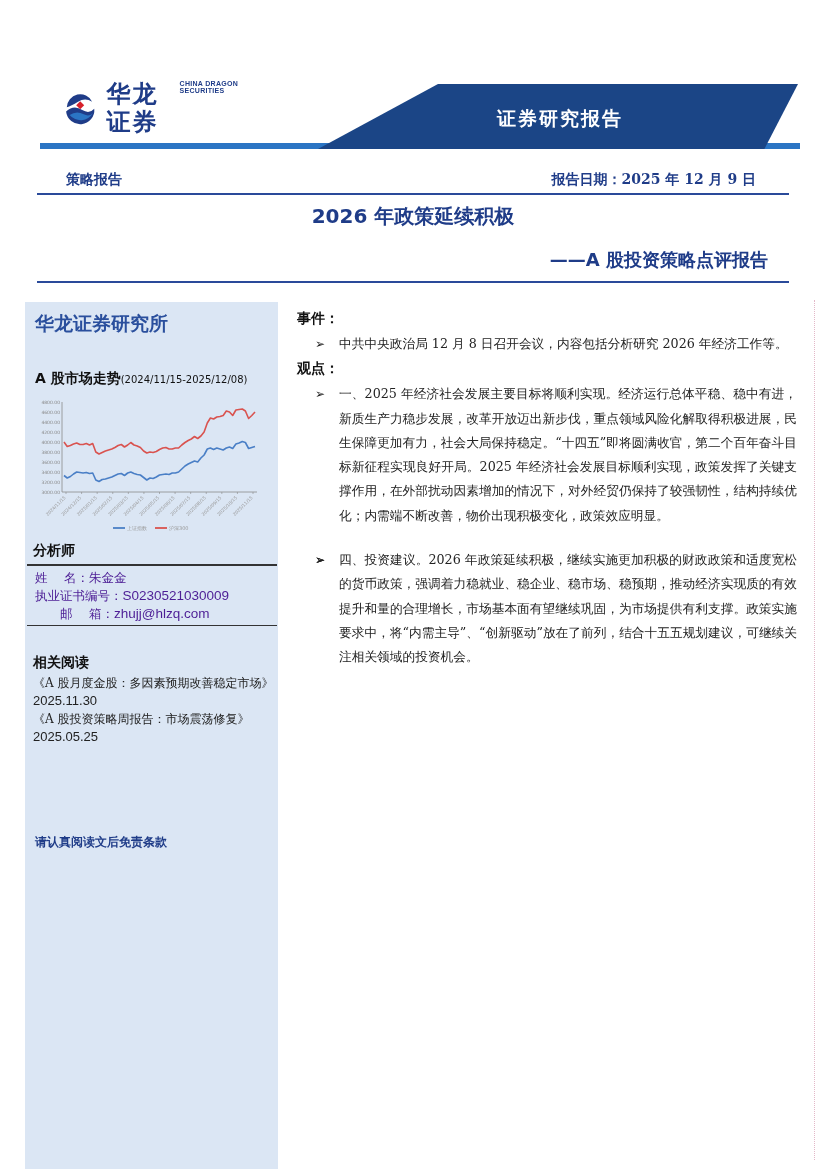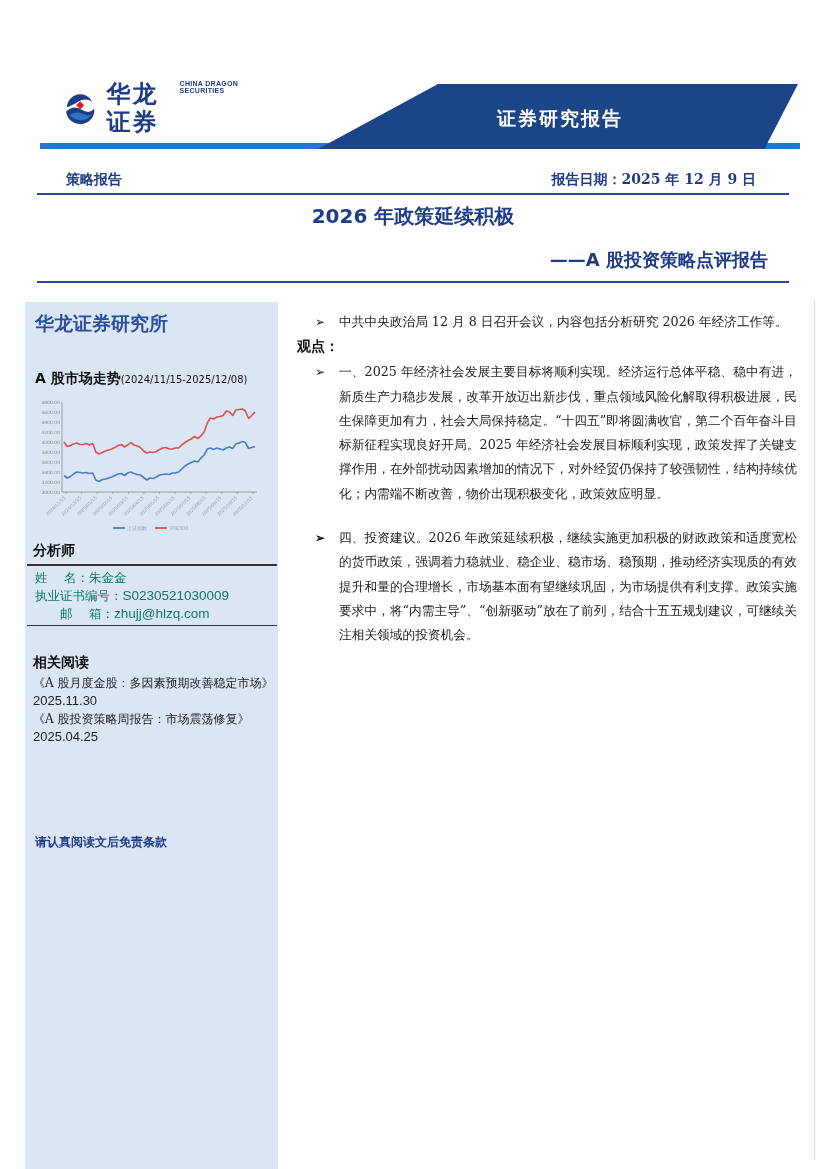--- a/index.html
+++ b/index.html
@@ -27,21 +27,21 @@
   
   .sidebar { position: absolute; left: 25px; top: 302px; width: 253px; height: 867px; background: #dbe6f4; }
   .inst { position: absolute; left: 10px; top: 9px; font-weight: bold; font-size: 19px; color: #2a4f9d; }
   .mkt-title { position: absolute; left: 10px; top: 68px; font-size: 14px; font-weight: bold; color: #111; }
   .mkt-range { font-size: 10px; font-weight: normal; }
   .chart { position: absolute; left: 0; top: 88px; width: 253px; height: 150px; }
   .chart svg text { font-family: "DejaVu Sans", sans-serif; }
   .sec-head { position: absolute; left: 8px; font-weight: bold; font-size: 14px; color: #111; }
   .sec-rule { position: absolute; left: 2px; width: 250px; height: 1px; background: #333; }
   .sec-rule.thick { height: 2px; }
-  .info-line { position: absolute; left: 10px; font-family: "DejaVu Serif", serif; font-size: 12.5px; color: #0f766e; white-space: nowrap; }
+  .info-line { position: absolute; left: 10px; font-family: "DejaVu Serif", serif; font-size: 12.5px; color: #4c1d95; white-space: nowrap; }
   .info-line .v { font-family: "Liberation Sans", sans-serif; font-size: 13.5px; }
   .related { position: absolute; left: 8px; top: 372px; width: 242px; font-family: "DejaVu Serif", serif; font-size: 12px; line-height: 18px; color: #222; }
   .related .num { font-family: "Liberation Sans", sans-serif; font-size: 13px; }
   .rel-item { margin-bottom: 0; }
   .disclaimer { position: absolute; left: 10px; top: 532px; font-family: "DejaVu Serif", serif; font-weight: bold; font-size: 12px; color: #1f3c88; }
 
   
   .main { position: absolute; left: 297px; top: 310px; width: 500px; }
   .head { font-family: "DejaVu Serif", serif; font-weight: bold; font-size: 14px; color: #111; height: 22px; }
   .bullet { position: relative; padding-left: 42px; font-family: "DejaVu Serif", serif; font-size: 12.7px; line-height: 24.3px; color: #222; text-align: justify; margin-left: 0; }
@@ -143,28 +143,29 @@
     <span>邮　 箱：</span><span class="v">zhujj@hlzq.com</span>
   </div>
   <div class="sec-rule" style="top:323px;"></div>
 
   <div class="sec-head" style="top:352px;">相关阅读</div>
   <div class="related">
     <div class="rel-item">
       <span>《A 股月度金股：多因素预期改善稳定市场》</span><span class="num">2025.11.30</span>
     </div>
     <div class="rel-item">
-      <span>《A 股投资策略周报告：市场震荡修复》</span><span class="num">2025.04.25</span>
+      <span>《A 股投资策略周报告：市场震荡修复》</span><span class="num">2025.05.25</span>
     </div>
   </div>
 
   <div class="disclaimer">请认真阅读文后免责条款</div>
 </div>
 
 <div class="main">
+  <div class="head">事件：</div>
   <div class="bullet b-event">
     <span class="arrow">➢</span>
     <span>中共中央政治局 12 月 8 日召开会议，内容包括分析研究 2026 年经济工作等。</span>
   </div>
   <div class="head">观点：</div>
   <div class="bullet b-gap">
     <span class="arrow">➢</span>
     <span>一、2025 年经济社会发展主要目标将顺利实现。经济运行总体平稳、稳中有进，新质生产力稳步发展，改革开放迈出新步伐，重点领域风险化解取得积极进展，民生保障更加有力，社会大局保持稳定。“十四五”即将圆满收官，第二个百年奋斗目标新征程实现良好开局。2025 年经济社会发展目标顺利实现，政策发挥了关键支撑作用，在外部扰动因素增加的情况下，对外经贸仍保持了较强韧性，结构持续优化；内需端不断改善，物价出现积极变化，政策效应明显。</span>
   </div>
   <div class="bullet b-gap">

